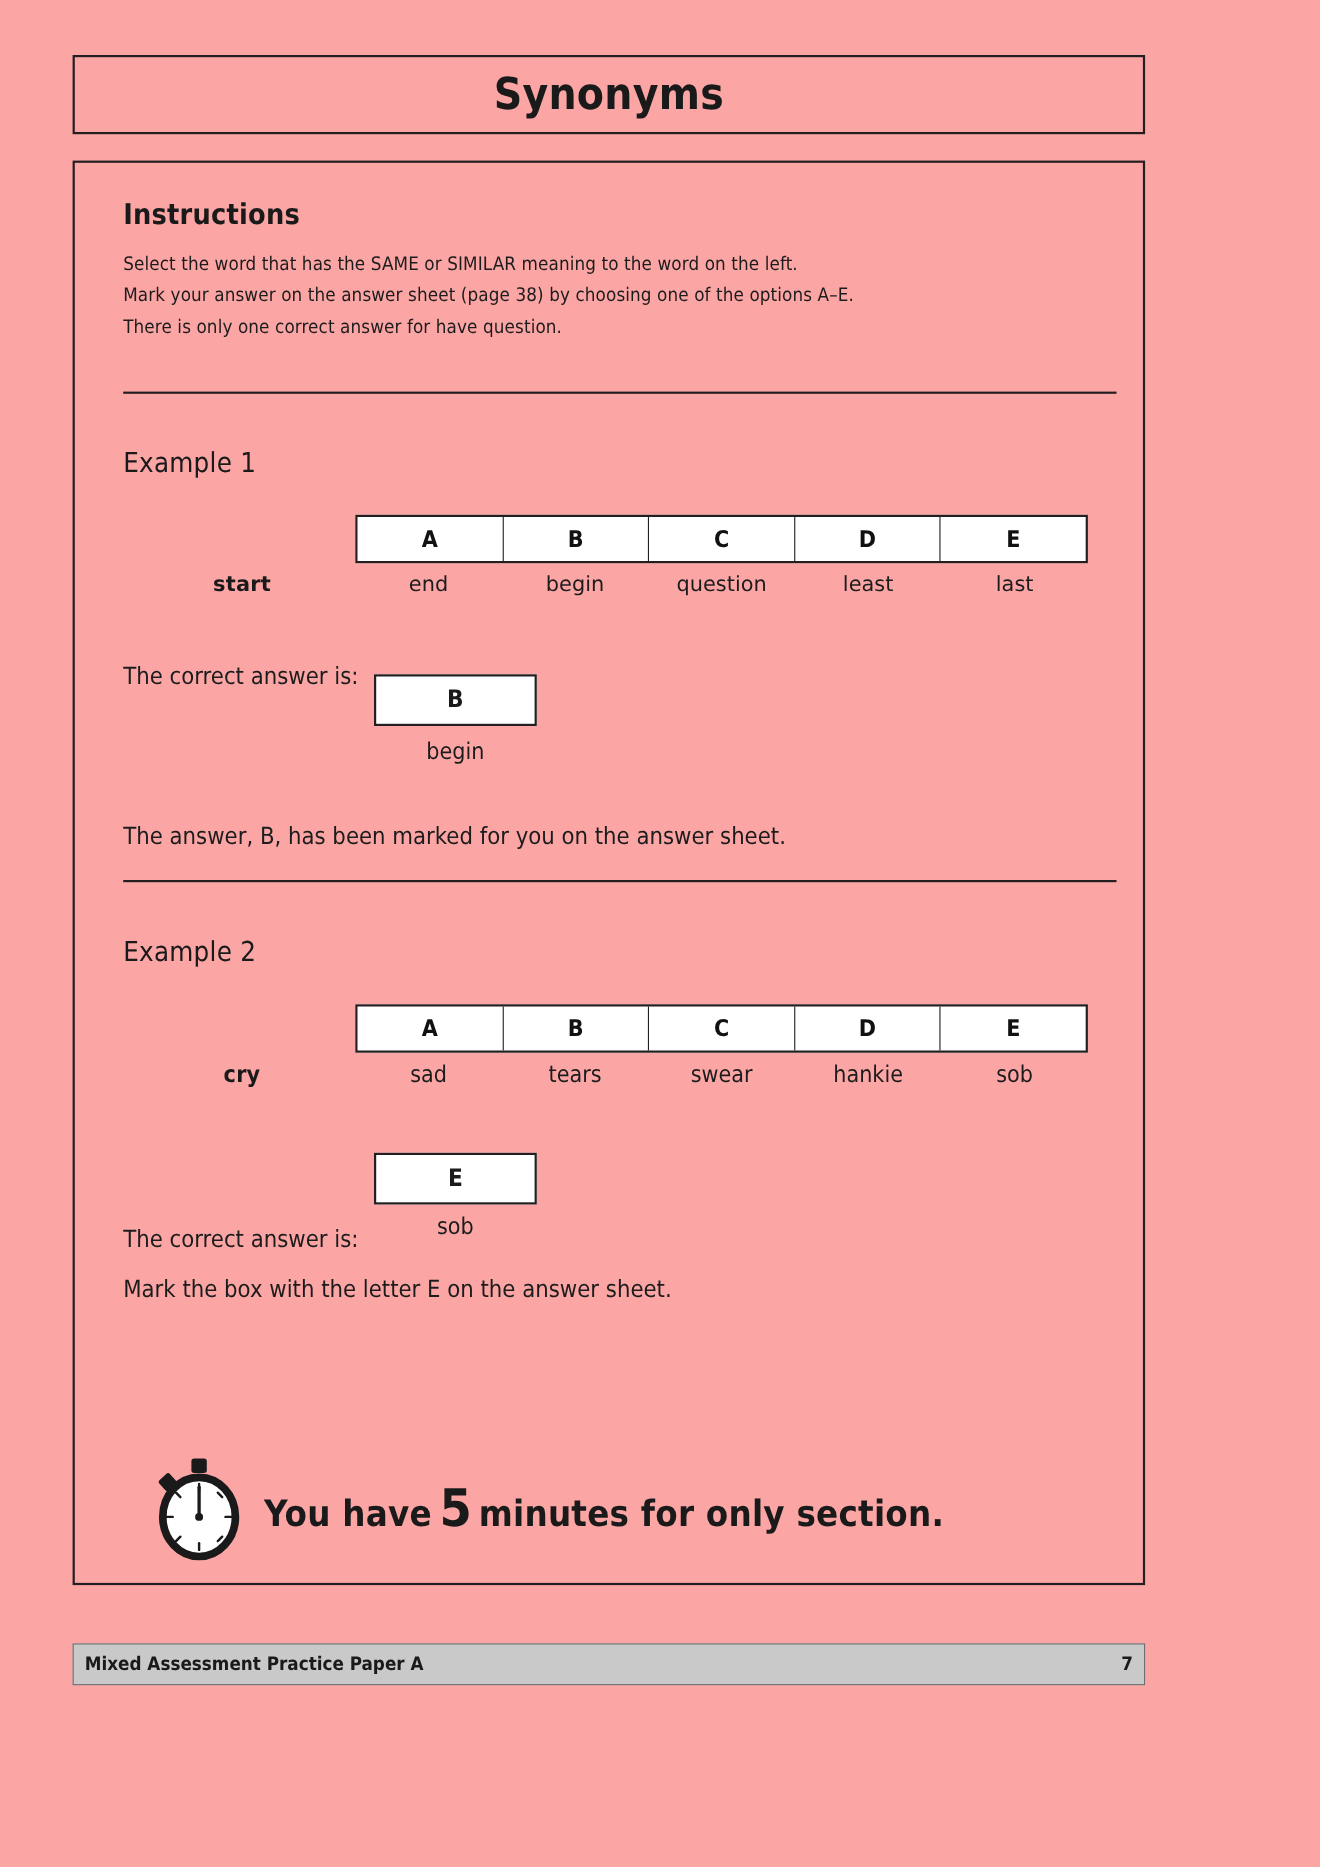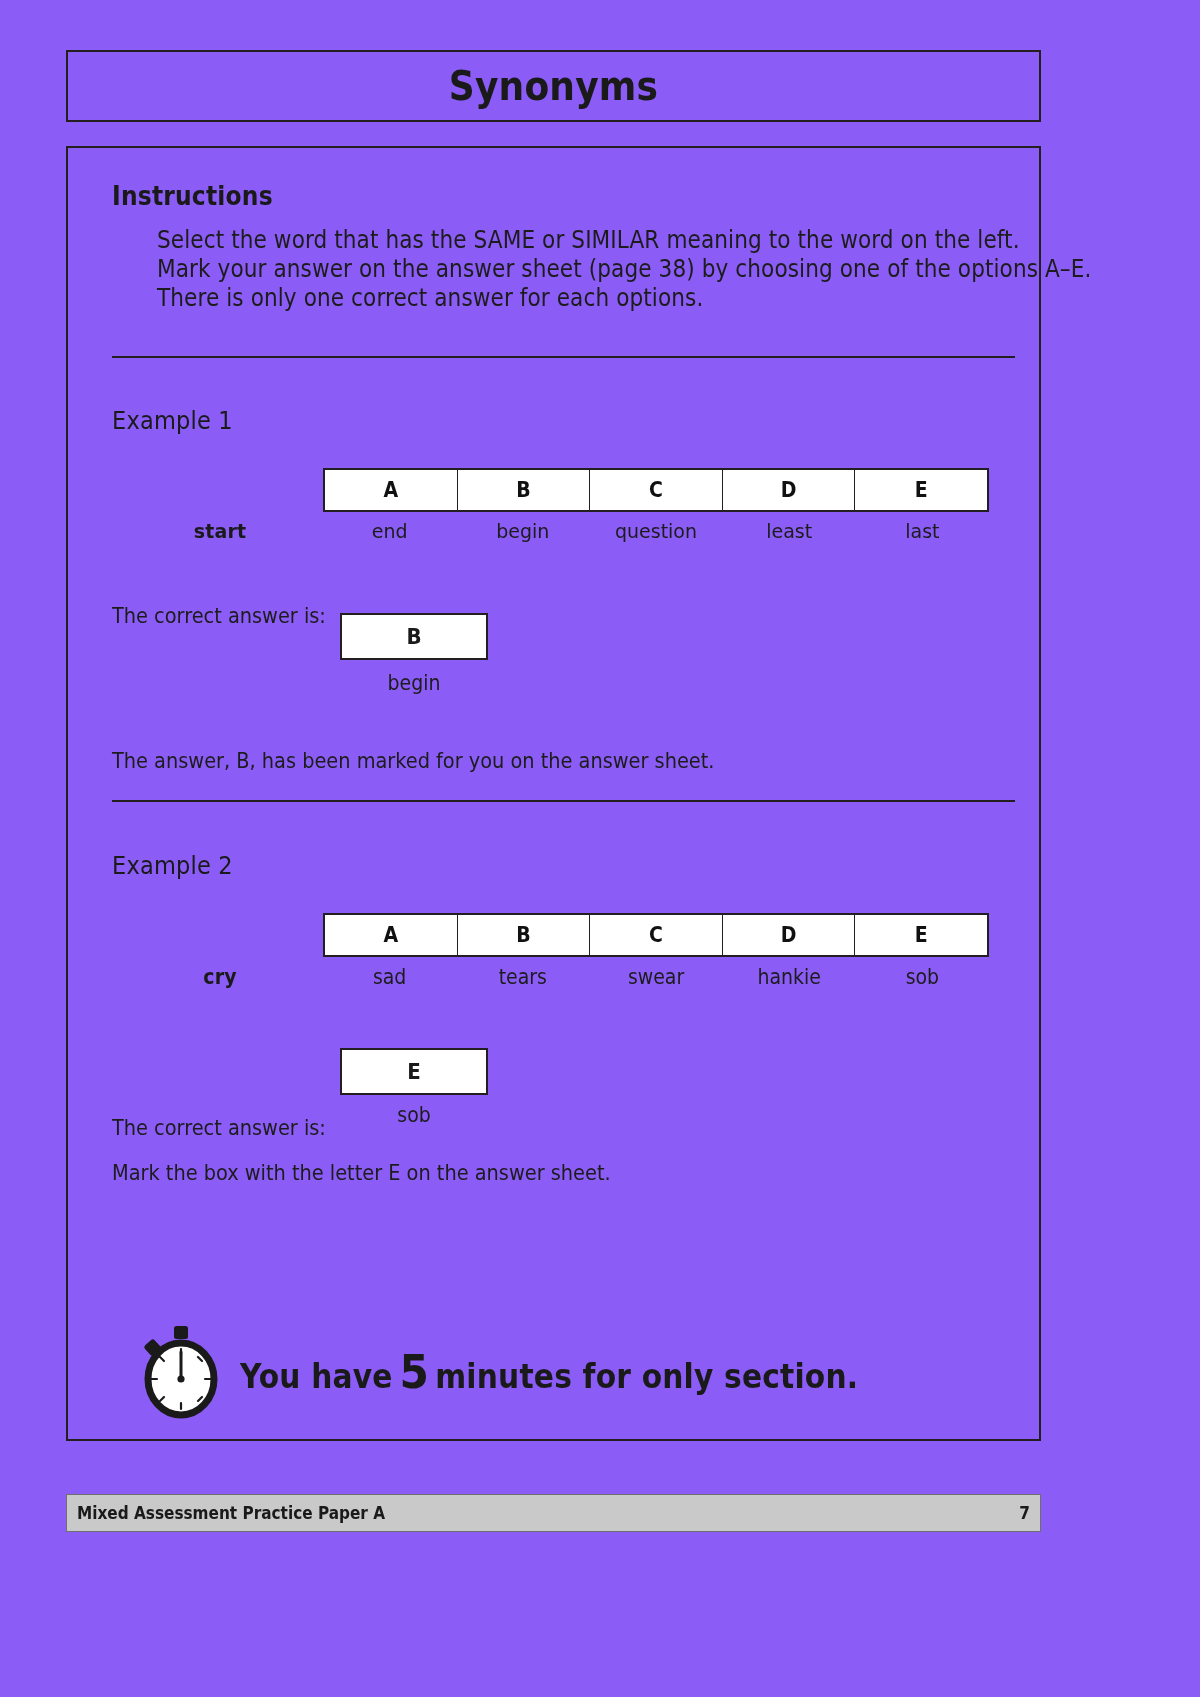--- a/index.html
+++ b/index.html
@@ -13,21 +13,21 @@
     font-family: "DejaVu Sans Condensed", "Liberation Sans Narrow", "Liberation Sans", sans-serif;
     color: #1a1a1a;
     position: relative;
     overflow: hidden;
   }
   .page {
     position: absolute;
     left: 0; top: 0;
     width: 1200px;
     height: 1697px;
-    background: #8b5cf6;
+    background: #fca5a5;
   }
 
   
   .title-banner {
     position: absolute;
     left: 66px;
     top: 50px;
     width: 975px;
     height: 72px;
     border: 2px solid #231f20;
@@ -71,25 +71,24 @@
     font-family: "Liberation Sans Narrow", "DejaVu Sans Condensed", "Liberation Sans", sans-serif;
     font-weight: bold;
     font-size: 26px;
     letter-spacing: 0.2px;
   }
 
   .instr-lines {
     position: absolute;
     left: 0;
     top: 78px;
-    font-size: 24px;
+    font-size: 17px;
     line-height: 29px;
     letter-spacing: 0.1px;
     color: #1c1c1c;
-    margin-left: 45px;
   }
   .instr-lines div { white-space: nowrap; }
 
   .rule {
     position: absolute;
     left: 0;
     width: 903px;
     height: 0;
     border-top: 2px solid #231f20;
   }
@@ -284,21 +283,21 @@
   </div>
 
   <div class="body-box">
     <div class="inner">
 
       <div class="h-instructions">Instructions</div>
 
       <div class="instr-lines">
         <div>Select the word that has the SAME or SIMILAR meaning to the word on the left.</div>
         <div>Mark your answer on the answer sheet (page 38) by choosing one of the options A–E.</div>
-        <div>There is only one correct answer for each options.</div>
+        <div>There is only one correct answer for have question.</div>
       </div>
 
       <div class="rule r1"></div>
 
       <div class="h-example e1">Example 1</div>
 
       <div class="opt-table t1">
         <div class="opt-cell">A</div>
         <div class="opt-cell">B</div>
         <div class="opt-cell">C</div>

